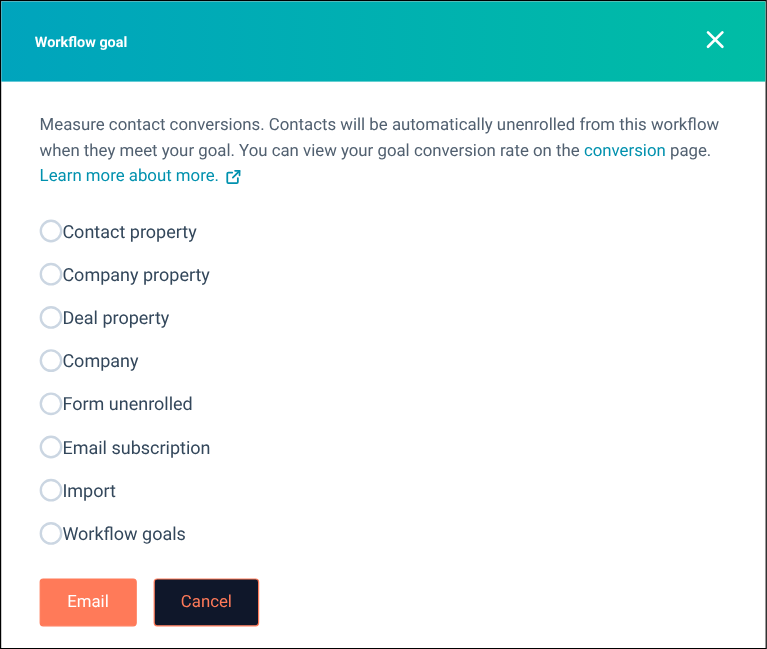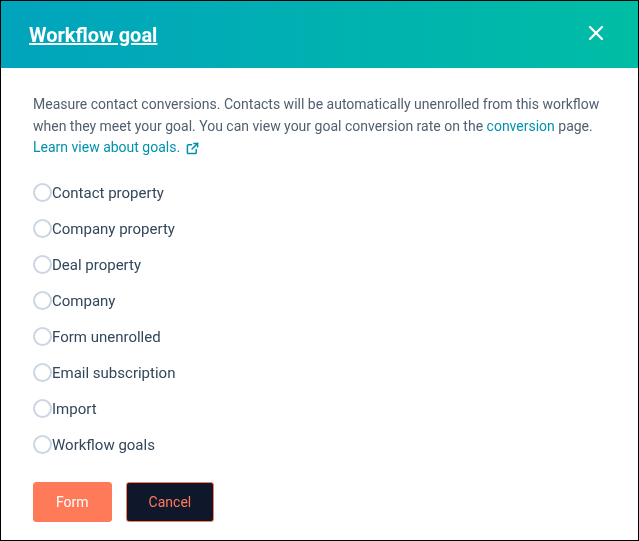--- a/index.html
+++ b/index.html
@@ -14,23 +14,22 @@
     }
     .header {
       background: linear-gradient(90deg, #00a4bd 0%, #00bda5 100%);
       color: #fff;
       padding: 18px 28px;
       display: flex;
       justify-content: space-between;
       align-items: center;
     }
     .header-title {
-      font-size: 20px;
+      font-size: 12px;
       font-weight: 700;
-      text-decoration: underline;
     }
     .close-btn {
       background: none;
       border: none;
       color: #fff;
       cursor: pointer;
       padding: 4px;
       display: flex;
       align-items: center;
       justify-content: center;
@@ -112,21 +111,21 @@
       <svg width="20" height="20" viewBox="0 0 20 20" fill="none" stroke="#fff" stroke-width="2.2" stroke-linecap="round">
         <line x1="4" y1="4" x2="16" y2="16"></line>
         <line x1="16" y1="4" x2="4" y2="16"></line>
       </svg>
     </span>
   </button>
 </div>
 
 <div class="content">
   <p class="description">
-    <span>Measure contact conversions. Contacts will be automatically unenrolled from this workflow when they meet your goal. You can view your goal conversion rate on the </span><a class="link">conversion</a><span> page. </span><a class="link">Learn view about goals.</a>
+    <span>Measure contact conversions. Contacts will be automatically unenrolled from this workflow when they meet your goal. You can view your goal conversion rate on the </span><a class="link">conversion</a><span> page. </span><a class="link">Learn more about more.</a>
     <span class="ext-icon">
       <svg width="13" height="13" viewBox="0 0 14 14" fill="none" stroke="#0091ae" stroke-width="1.6" stroke-linecap="round" stroke-linejoin="round">
         <path d="M11 8v3.5a1 1 0 0 1-1 1H2.5a1 1 0 0 1-1-1V4a1 1 0 0 1 1-1H6"></path>
         <path d="M8.5 1.5H12.5V5.5"></path>
         <line x1="12.5" y1="1.5" x2="6.5" y2="7.5"></line>
       </svg>
     </span>
   </p>
 
   <div class="options">
@@ -158,16 +157,16 @@
       <span class="radio"></span>
       <span class="option-label">Import</span>
     </label>
     <label class="option">
       <span class="radio"></span>
       <span class="option-label">Workflow goals</span>
     </label>
   </div>
 
   <div class="footer">
-    <button class="btn btn-primary">Form</button>
+    <button class="btn btn-primary">Email</button>
     <button class="btn btn-secondary">Cancel</button>
   </div>
 </div>
 
 </body></html>

